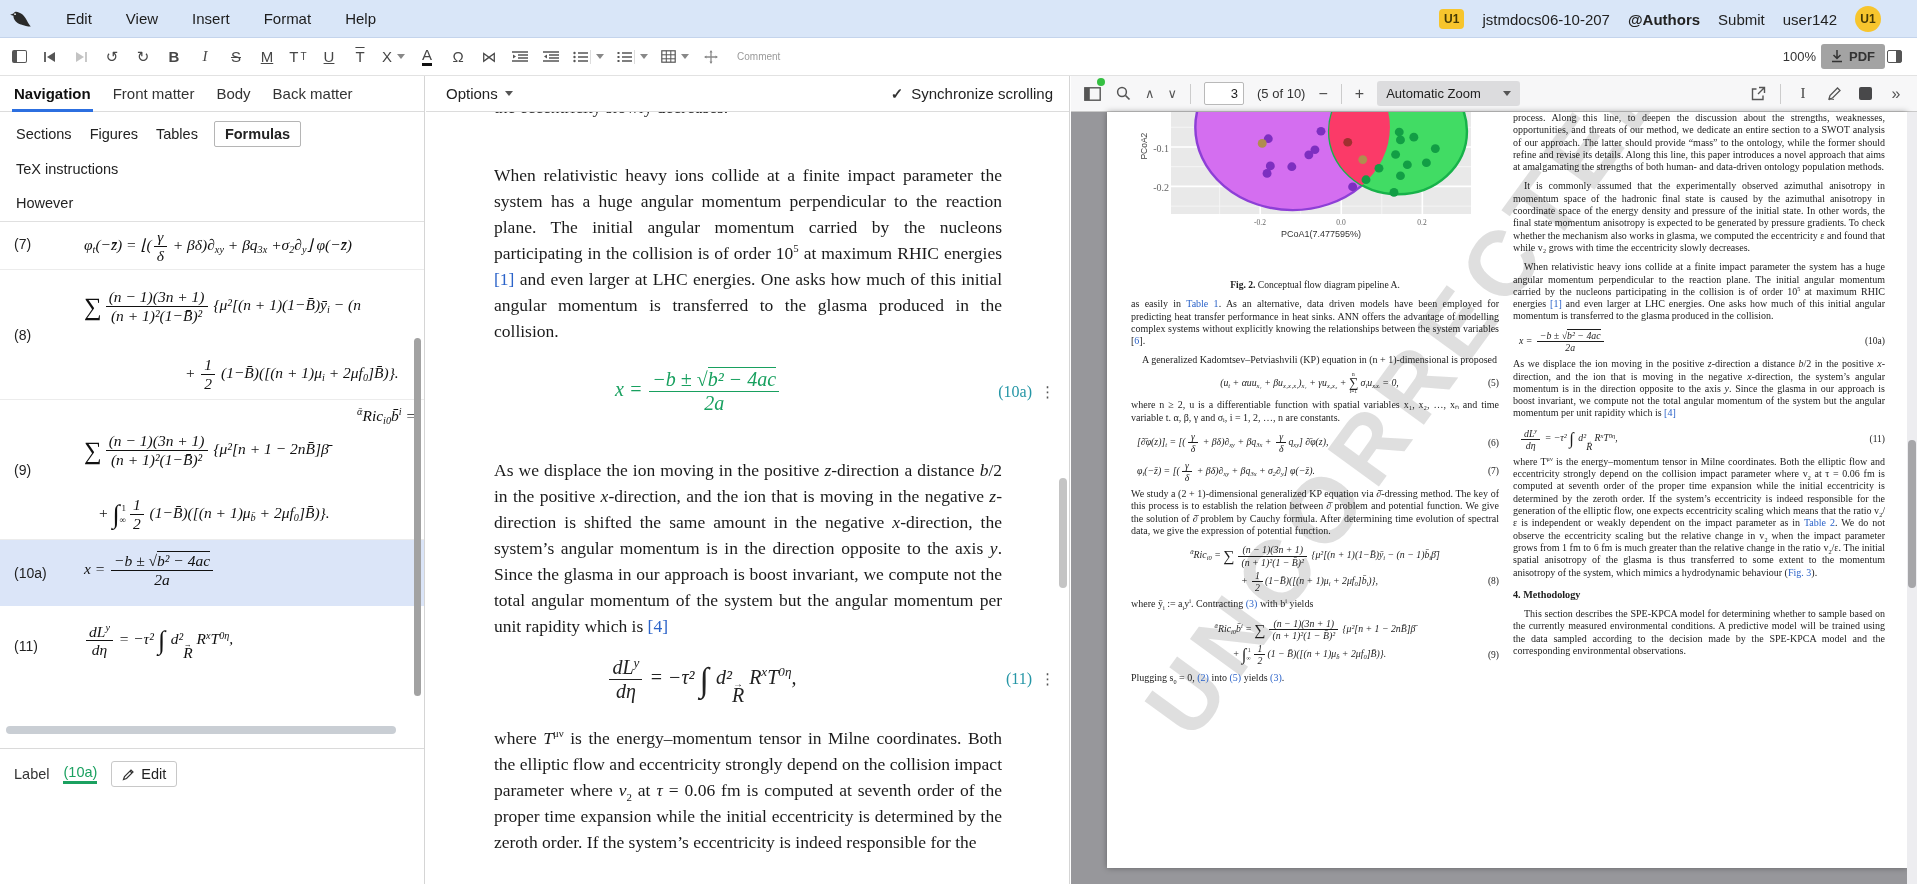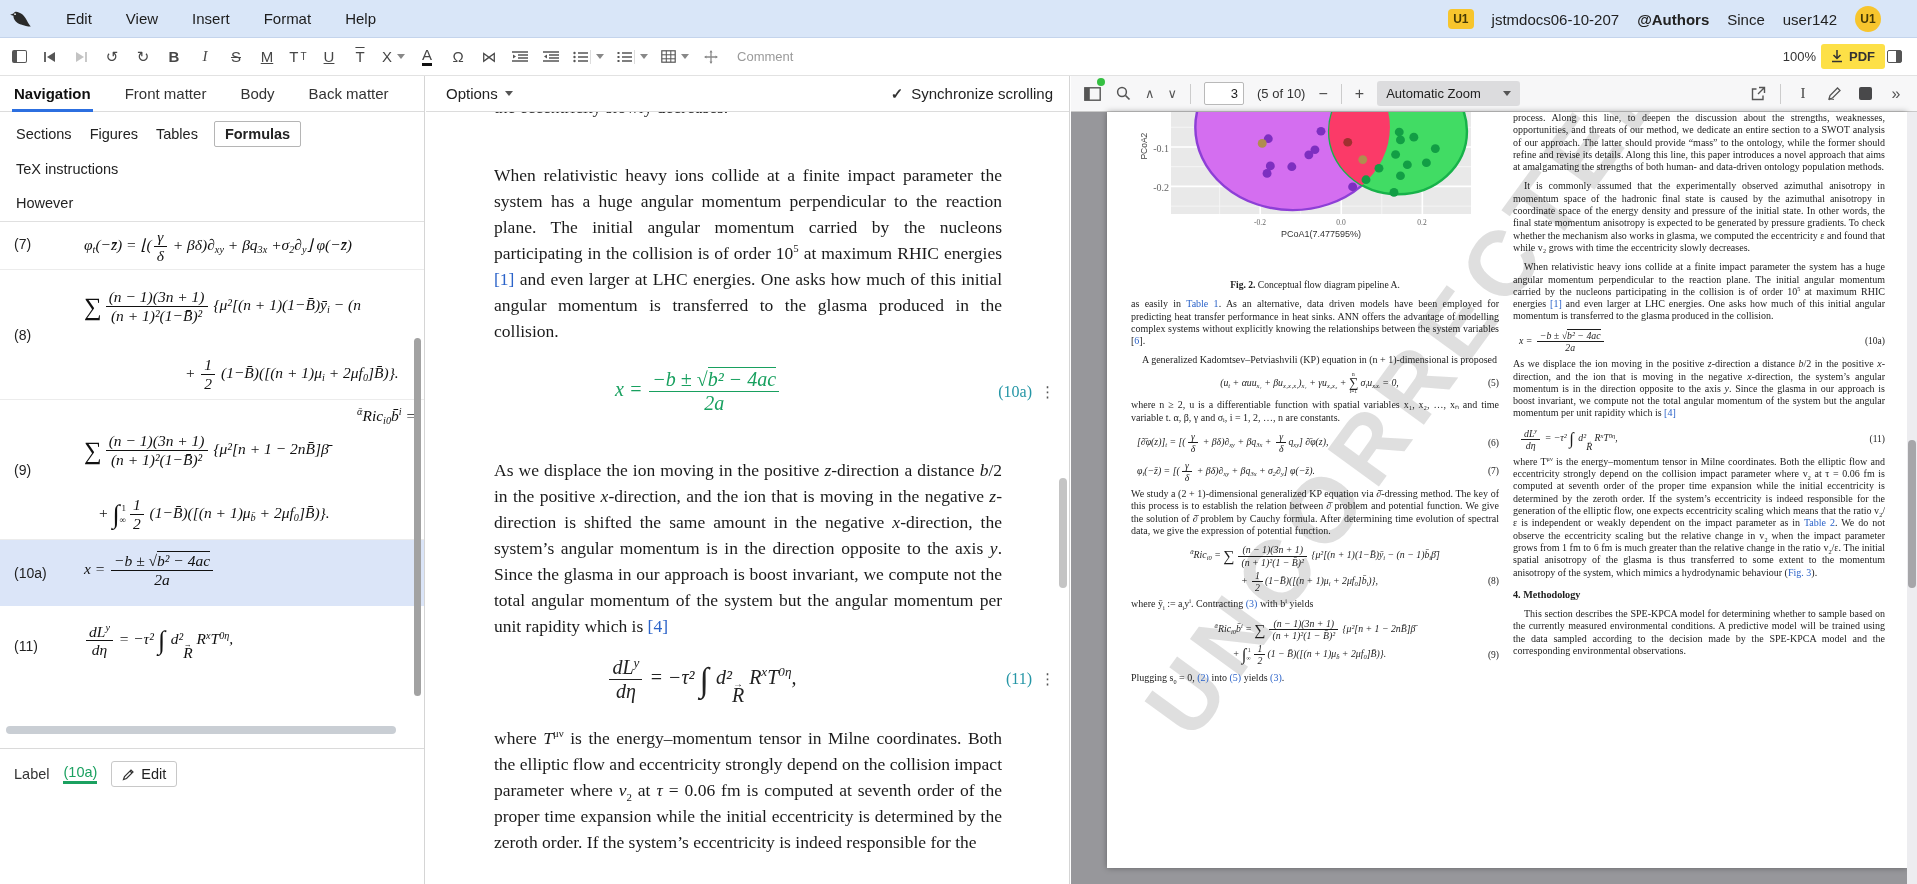--- a/index.html
+++ b/index.html
@@ -26,30 +26,30 @@
   .tbtn { display:inline-flex; align-items:center; justify-content:center; min-width:18px; height:24px;
     font-size:15px; color:#474747; cursor:default; gap:2px; }
   .tbtn.disabled { color:#c3c3c3; }
   .tbtn .caret { width:0;height:0;border-left:4px solid transparent;border-right:4px solid transparent;border-top:5px solid #888; margin-left:3px;}
   .t-serif { font-family:"Liberation Serif", serif; }
   .strike { text-decoration:line-through; }
   .under { text-decoration:underline; }
   .over { text-decoration:overline; }
   .acolor { border-bottom:3px solid #111; line-height:1; padding-bottom:1px; }
   .split-div { width:1px; height:14px; background:#ddd; }
-  .comment-lbl { color:#9a9a9a; font-size:13px; margin-left:4px; }
+  .comment-lbl { color:#9a9a9a; font-size:10px; margin-left:4px; }
   .toolbar-right { position:absolute; right:14px; display:flex; align-items:center; }
   .zoom-val { font-size:13px; color:#333; display:flex; align-items:center; gap:5px; }
-  .pdf-btn { background:#fde047; border-radius:3px; padding:5px 10px; display:flex; gap:6px;
+  .pdf-btn { background:#a3a3a3; border-radius:3px; padding:5px 10px; display:flex; gap:6px;
     align-items:center; font-size:13px; font-weight:bold; color:#333; }
   .ic-box { width:15px; height:13px; border:1.5px solid #555; border-radius:2px; position:relative; }
   .ic-box.leftbar { border-left-width:5px; }
   .ic-box.rightfill::after { content:""; position:absolute; right:0; top:0; bottom:0; width:5px; background:#555; }
   .sidebar { position:absolute; left:0; top:76px; width:425px; bottom:0; border-right:1px solid #d5d5d5; background:#fff; }
-  .sb-tabs { position:relative; height:36px; border-bottom:1px solid #dcdcdc; display:flex; align-items:center; gap:34px; padding:0 14px; font-size:15px; color:#333; }
+  .sb-tabs { position:relative; height:36px; border-bottom:1px solid #dcdcdc; display:flex; align-items:center; gap:22px; padding:0 14px; font-size:15px; color:#333; }
   .sb-tab { position:relative; height:36px; display:flex; align-items:center; }
   .sb-tab.active { font-weight:bold; color:#111; }
   .sb-tab.active::after { content:""; position:absolute; left:-2px; right:-2px; bottom:0; height:3px; background:#2c6fe0; }
   .chips { padding:9px 14px 6px; display:flex; flex-wrap:wrap; gap:10px 14px; align-items:center;
     font-size:14.5px; color:#222; border-bottom:1px solid #e0e0e0; }
   .chip { padding:4px 2px; }
   .chip.active { border:1px solid #b5b5b5; border-radius:2px; padding:4px 10px; font-weight:bold; background:#fff; }
 
   .flist { position:absolute; top:142px; left:0; right:0; height:520px; overflow:hidden; }
   .frow { position:relative; overflow:hidden; }
@@ -175,21 +175,21 @@
       <span class="menu-item">Edit</span>
       <span class="menu-item">View</span>
       <span class="menu-item">Insert</span>
       <span class="menu-item">Format</span>
       <span class="menu-item">Help</span>
     </div>
     <div class="topbar-right">
       <span class="badge-sq">U1</span>
       <span>jstmdocs06-10-207</span>
       <span class="bold">@Authors</span>
-      <span>Since</span>
+      <span>Submit</span>
       <span>user142</span>
       <span class="badge-round">U1</span>
     </div>
   </div>
 
   <div class="toolbar">
     <span class="tbtn">
         <span class="ic-box leftbar"></span>
       </span>
     <span class="tbtn">

